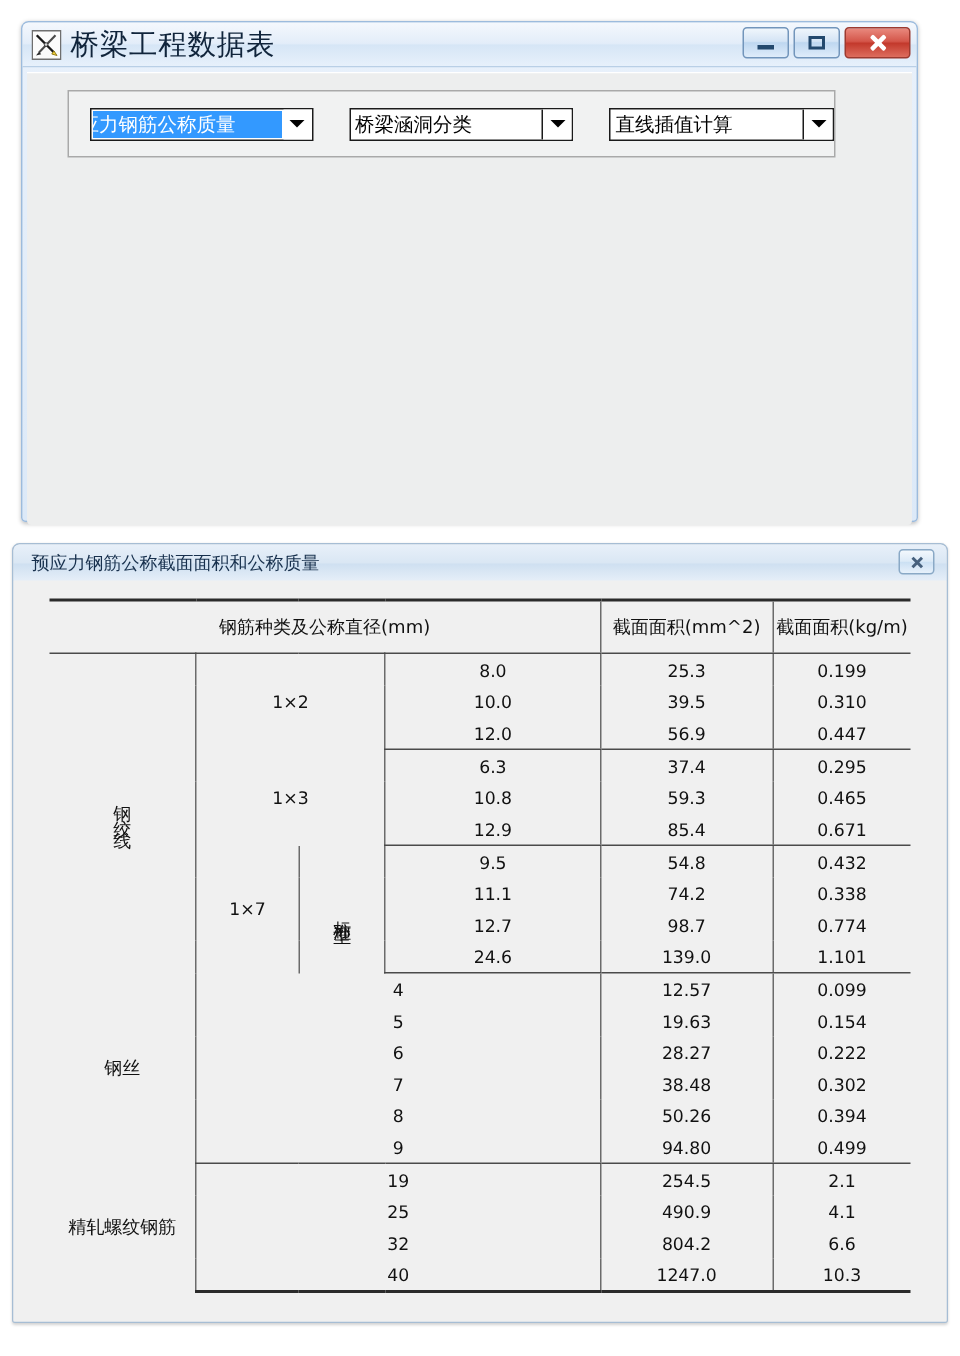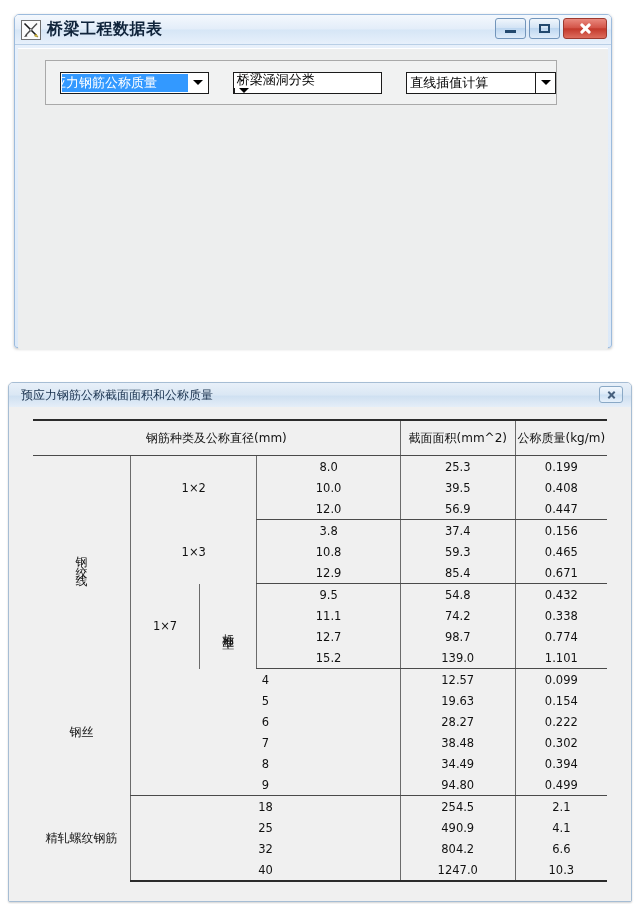--- a/index.html
+++ b/index.html
@@ -39,23 +39,23 @@
     padding-left: 6px;
     box-sizing: border-box;
   }
   .app-icon {
     width: 20px; height: 20px;
     margin-right: 6px;
     flex: 0 0 auto;
     position: relative;
   }
   .win1-title {
-    font-size: 16px;
+    font-size: 19px;
     color: #10243b;
-    font-weight: 700;
+    font-weight: 400;
     letter-spacing: .5px;
     white-space: nowrap;
   }
   .wbtns {
     position: absolute;
     right: 4px;
     top: 3px;
     display: flex;
     gap: 3px;
   }
@@ -109,21 +109,21 @@
   }
   .combo {
     height: 22px;
     border: 1px solid #1b1b1b;
     background: #ffffff;
     display: flex;
     align-items: stretch;
     box-sizing: border-box;
   }
   .combo.c1 { width: 152px; }
-  .combo.c2 { width: 153px; flex-direction: column; }
+  .combo.c2 { width: 153px; }
   .combo.c3 { width: 153px; justify-content: space-between; }
   .combo-text {
     flex: 1;
     display: flex;
     align-items: center;
     font-size: 13px;
     color: #000;
     padding-left: 3px;
     white-space: nowrap;
     overflow: hidden;
@@ -149,21 +149,21 @@
     width: 0; height: 0;
     border-left: 5px solid transparent;
     border-right: 5px solid transparent;
     border-top: 5px solid #000;
   }
 
   
   .win2 {
     position: absolute;
     left: 8px;
-    top: 382px;
+    top: 362px;
     width: 624px;
     height: 520px;
     background: #f0f0f0;
     border: 1px solid #a6bdd4;
     border-radius: 5px 5px 2px 2px;
     box-sizing: border-box;
     box-shadow: 0 1px 2px rgba(0,0,0,0.18);
   }
   .win2-titlebar {
     position: relative;
@@ -316,48 +316,48 @@
         <col style="width:10%">
         <col style="width:25%">
         <col style="width:20%">
         <col style="width:16%">
       </colgroup>
 
       <tbody>
           <tr class="hdr-row">
         <td class="rule-top rule-thin" colspan="4">钢筋种类及公称直径(mm)</td>
         <td class="rule-top rule-thin vline-l">截面面积(mm^2)</td>
-        <td class="rule-top rule-thin vline-l">公称质量(kg/m)</td>
+        <td class="rule-top rule-thin vline-l">截面面积(kg/m)</td>
       </tr>
 
       <tr class="cell-row">
         <td rowspan="10" class="grp-label">
           <span class="vert-text">钢绞线</span>
         </td>
         <td rowspan="3" colspan="2" class="vline-l">1×2</td>
         <td class="vline-l">8.0</td>
         <td class="vline-l">25.3</td>
         <td class="vline-l">0.199</td>
       </tr>
       <tr class="cell-row">
         <td class="vline-l">10.0</td>
         <td class="vline-l">39.5</td>
-        <td class="vline-l">0.408</td>
+        <td class="vline-l">0.310</td>
       </tr>
       <tr class="cell-row">
         <td class="vline-l rule-thin">12.0</td>
         <td class="vline-l rule-thin">56.9</td>
         <td class="vline-l rule-thin">0.447</td>
       </tr>
 
       <tr class="cell-row">
         <td rowspan="3" colspan="2" class="vline-l">1×3</td>
-        <td class="vline-l">3.8</td>
+        <td class="vline-l">6.3</td>
         <td class="vline-l">37.4</td>
-        <td class="vline-l">0.156</td>
+        <td class="vline-l">0.295</td>
       </tr>
       <tr class="cell-row">
         <td class="vline-l">10.8</td>
         <td class="vline-l">59.3</td>
         <td class="vline-l">0.465</td>
       </tr>
       <tr class="cell-row">
         <td class="vline-l rule-thin">12.9</td>
         <td class="vline-l rule-thin">85.4</td>
         <td class="vline-l rule-thin">0.671</td>
@@ -376,21 +376,21 @@
         <td class="vline-l">11.1</td>
         <td class="vline-l">74.2</td>
         <td class="vline-l">0.338</td>
       </tr>
       <tr class="cell-row">
         <td class="vline-l">12.7</td>
         <td class="vline-l">98.7</td>
         <td class="vline-l">0.774</td>
       </tr>
       <tr class="cell-row">
-        <td class="vline-l rule-thin">15.2</td>
+        <td class="vline-l rule-thin">24.6</td>
         <td class="vline-l rule-thin">139.0</td>
         <td class="vline-l rule-thin">1.101</td>
       </tr>
 
       <tr class="cell-row">
         <td rowspan="6" class="grp-label">钢丝</td>
         <td class="vline-l" colspan="3">4</td>
         <td class="vline-l">12.57</td>
         <td class="vline-l">0.099</td>
       </tr>
@@ -404,32 +404,32 @@
         <td class="vline-l">28.27</td>
         <td class="vline-l">0.222</td>
       </tr>
       <tr class="cell-row">
         <td class="vline-l" colspan="3">7</td>
         <td class="vline-l">38.48</td>
         <td class="vline-l">0.302</td>
       </tr>
       <tr class="cell-row">
         <td class="vline-l" colspan="3">8</td>
-        <td class="vline-l">34.49</td>
+        <td class="vline-l">50.26</td>
         <td class="vline-l">0.394</td>
       </tr>
       <tr class="cell-row">
         <td class="vline-l rule-thin" colspan="3">9</td>
         <td class="vline-l rule-thin">94.80</td>
         <td class="vline-l rule-thin">0.499</td>
       </tr>
 
       <tr class="cell-row">
         <td rowspan="4" class="grp-label">精轧螺纹钢筋</td>
-        <td class="vline-l" colspan="3">18</td>
+        <td class="vline-l" colspan="3">19</td>
         <td class="vline-l">254.5</td>
         <td class="vline-l">2.1</td>
       </tr>
       <tr class="cell-row">
         <td class="vline-l" colspan="3">25</td>
         <td class="vline-l">490.9</td>
         <td class="vline-l">4.1</td>
       </tr>
       <tr class="cell-row">
         <td class="vline-l" colspan="3">32</td>

